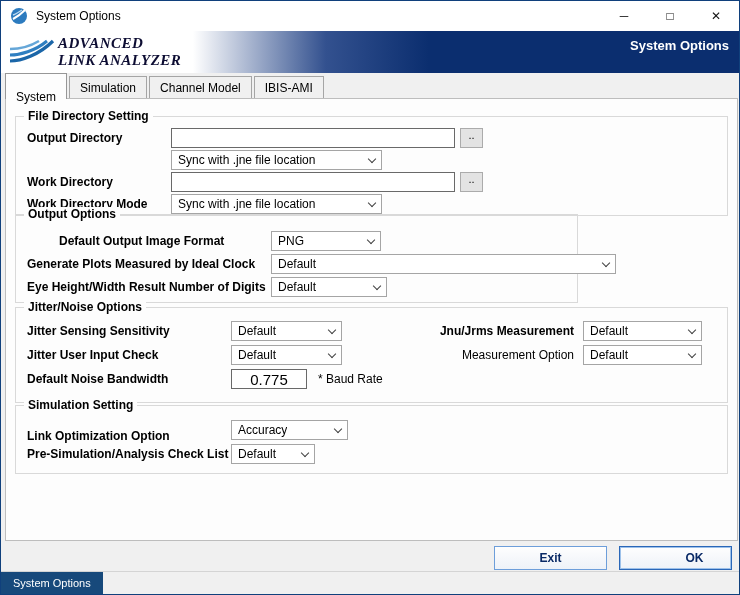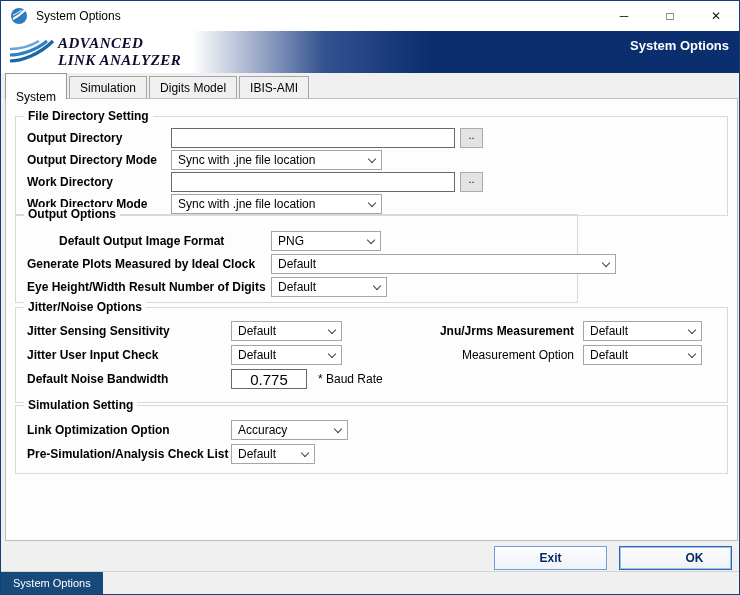--- a/index.html
+++ b/index.html
@@ -89,32 +89,31 @@
     <div class="logo-text">
       <div>ADVANCED</div>
       <div>LINK ANALYZER</div>
     </div>
     <div class="banner-title">System Options</div>
   </div>
 
   <div class="tabstrip">
     <div class="tab active">System</div>
     <div class="tab">Simulation</div>
-    <div class="tab">Digits Model</div>
+    <div class="tab">Channel Model</div>
     <div class="tab">IBIS-AMI</div>
   </div>
 
   <div class="panel">
 
     <div class="group g1">
       <span class="gtitle">File Directory Setting</span>
       <span class="lbl b" style="left:11px; top:11px;">Output Directory</span>
       <input class="txt" type="text" style="left: 155px; top: 11px; width: 284px;" value="">
       <button class="mini" style="left:444px; top:11px;"><span>..</span></button>
-      <span class="lbl b" style="left:11px; top:33px;">Output Directory Mode</span>
       <div class="combo" style="left:155px; top:33px; width:211px;">
         <span class="cv">Sync with .jne file location</span>
         <span class="chev"></span>
       </div>
       <span class="lbl b" style="left:11px; top:55px;">Work Directory</span>
       <input class="txt" type="text" style="left: 155px; top: 55px; width: 284px;" value="">
       <button class="mini" style="left:444px; top:55px;"><span>..</span></button>
       <span class="lbl b" style="left:11px; top:77px;">Work Directory Mode</span>
       <div class="combo" style="left:155px; top:77px; width:211px;">
         <span class="cv">Sync with .jne file location</span>
@@ -163,21 +162,21 @@
         <span class="cv">Default</span>
         <span class="chev"></span>
       </div>
       <span class="lbl b" style="left:11px; top:61px;">Default Noise Bandwidth</span>
       <input class="txt center" type="text" style="left: 215px; top: 61px; width: 76px;" value="0.775">
       <span class="lbl" style="left:302px; top:61px;">* Baud Rate</span>
     </div>
 
     <div class="group g4">
       <span class="gtitle">Simulation Setting</span>
-      <span class="lbl b" style="left:11px; top:14px;">Link Optimization Option</span>
+      <span class="lbl b" style="left:11px; top:20px;">Link Optimization Option</span>
       <div class="combo" style="left:215px; top:14px; width:117px;">
         <span class="cv">Accuracy</span>
         <span class="chev"></span>
       </div>
       <span class="lbl b" style="left:11px; top:38px;">Pre-Simulation/Analysis Check List</span>
       <div class="combo" style="left:215px; top:38px; width:84px;">
         <span class="cv">Default</span>
         <span class="chev"></span>
       </div>
     </div>

